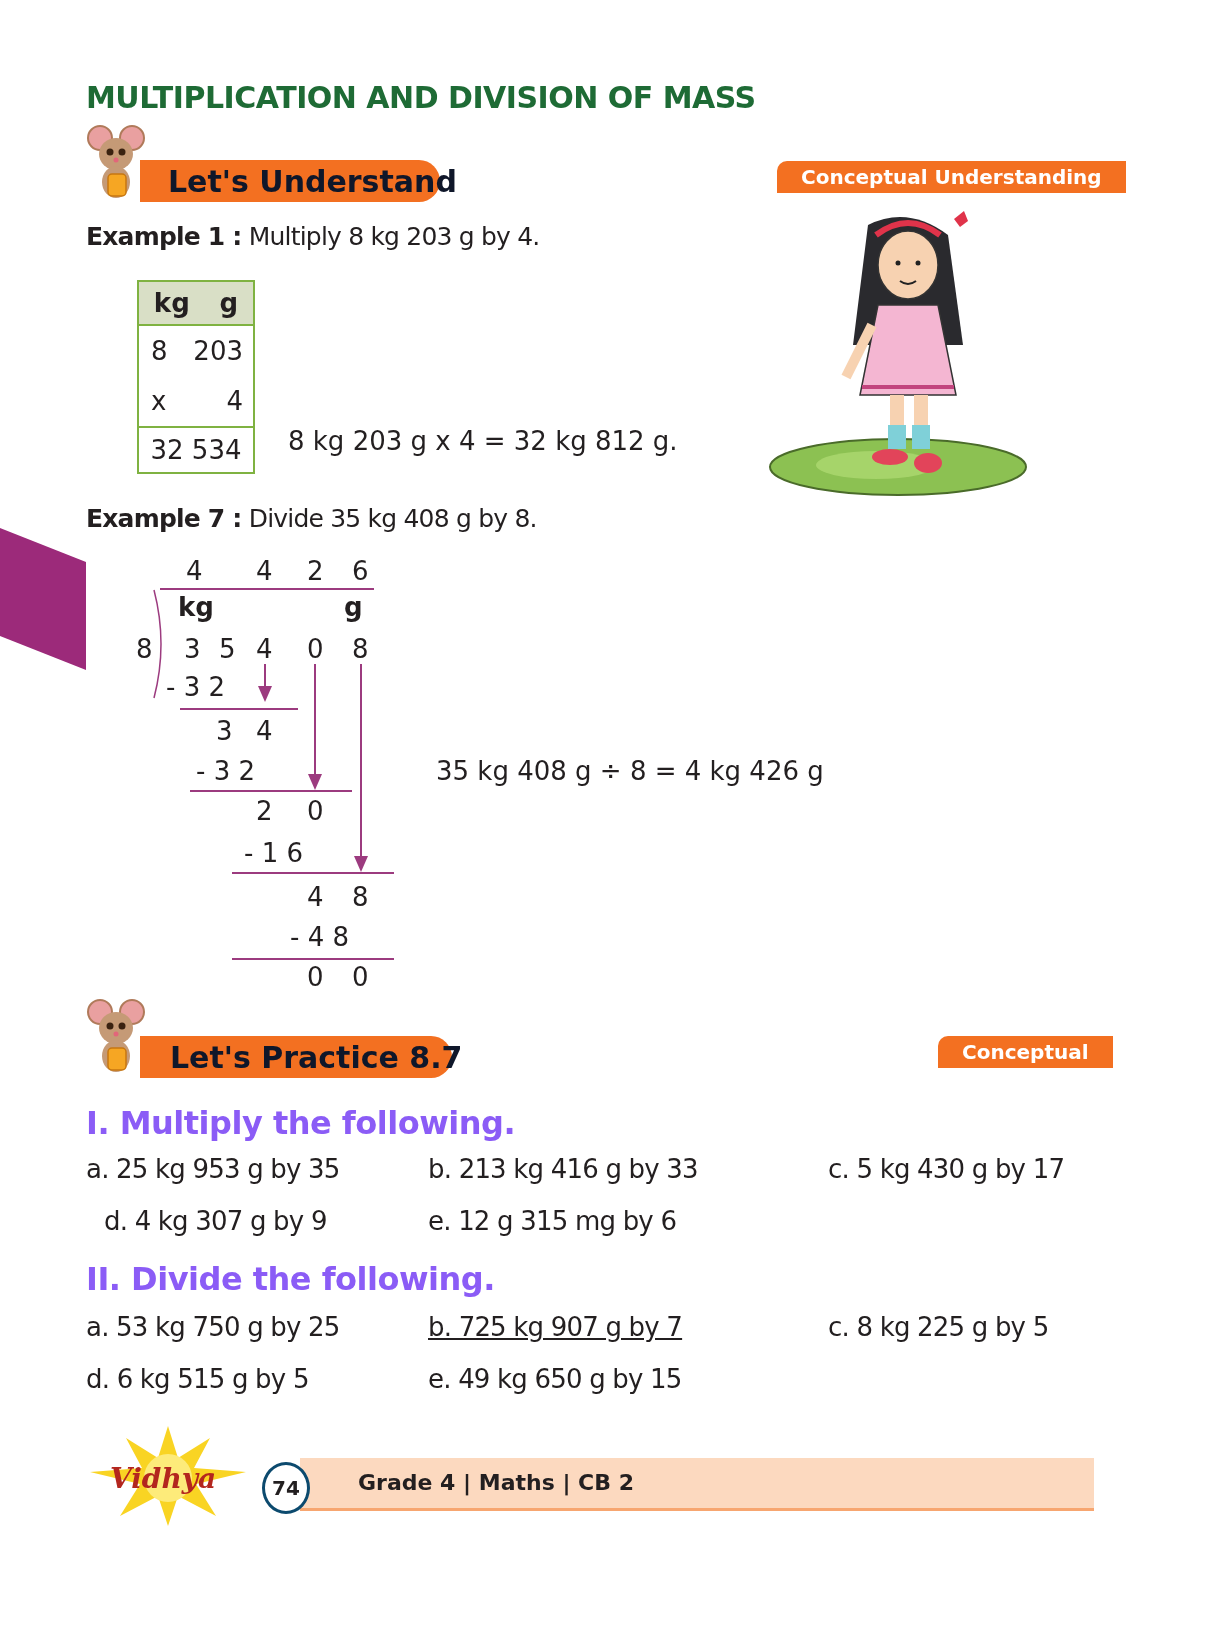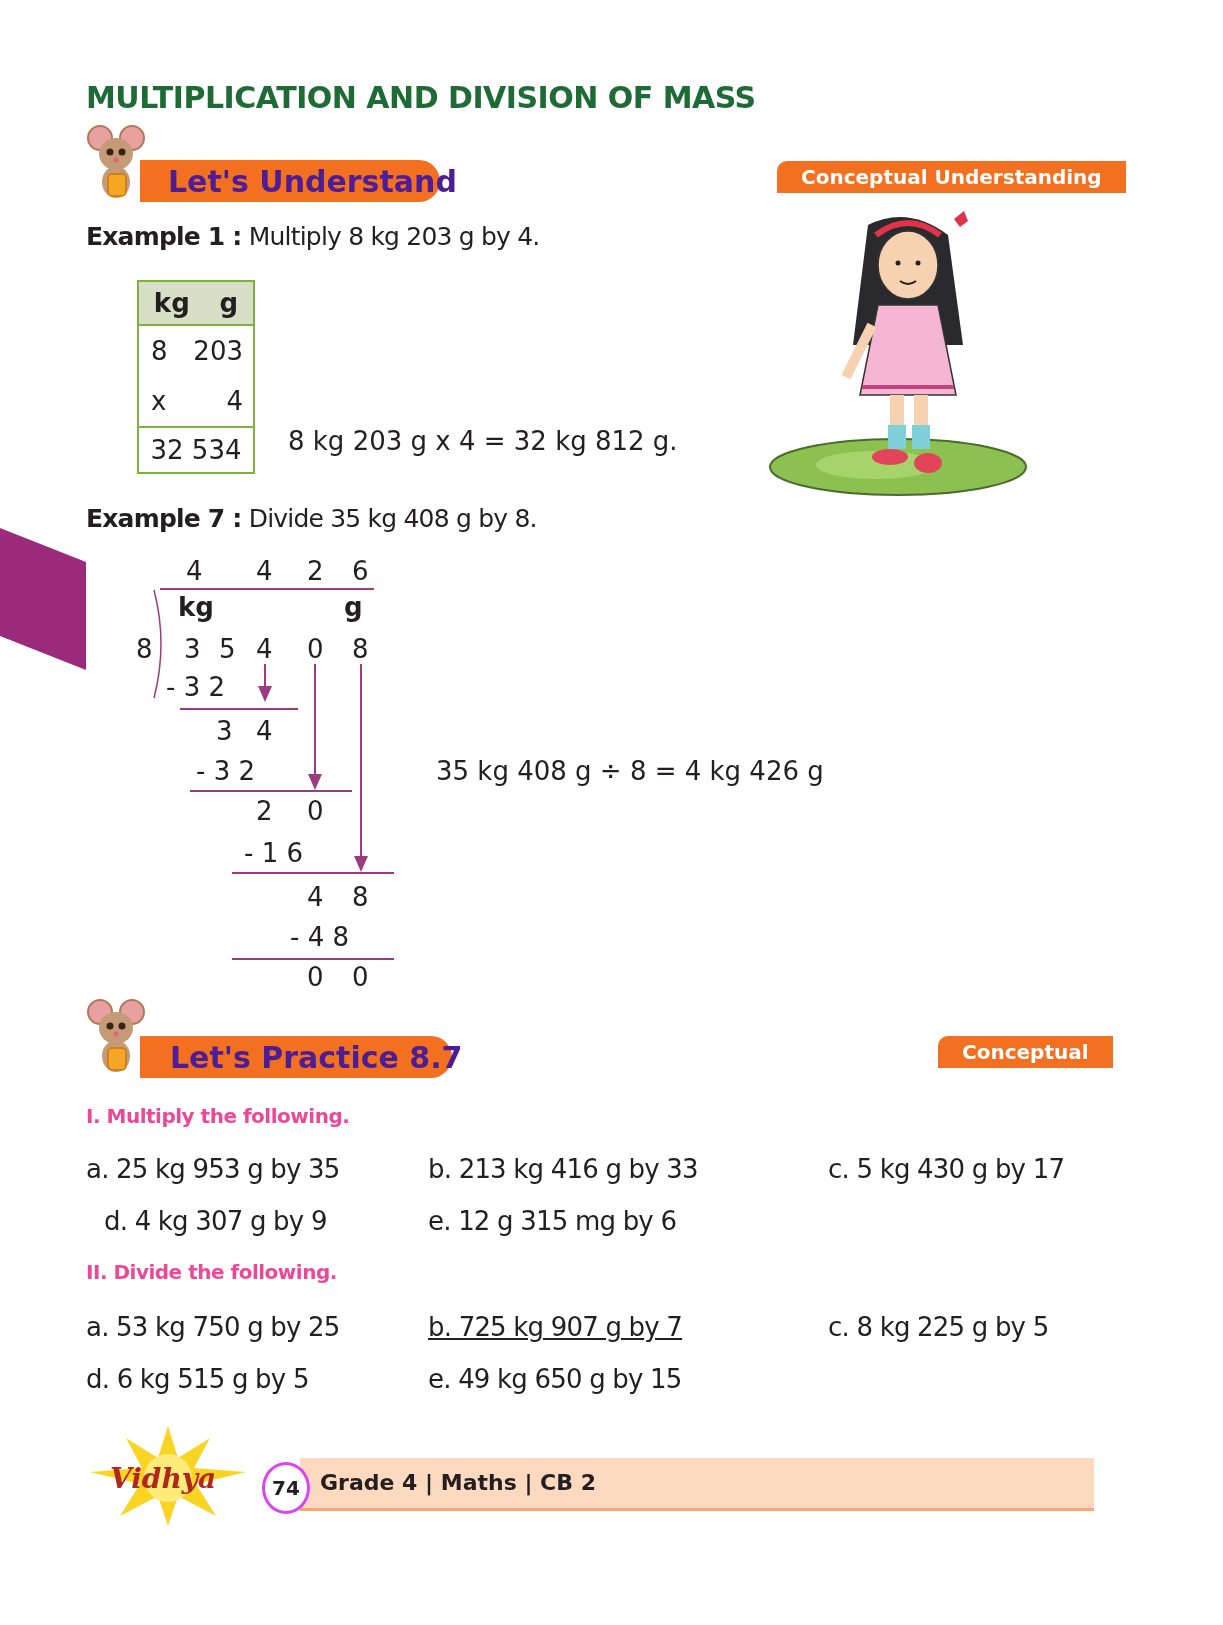--- a/index.html
+++ b/index.html
@@ -1,41 +1,41 @@
 <!DOCTYPE html>
 <html><head>
 <meta charset="utf-8">
 <style>
   html, body { margin:0; padding:0; background:#ffffff; }
   body { width:1223px; height:1625px; position:relative; overflow:hidden;
          font-family:"DejaVu Sans", "Liberation Sans", sans-serif; color:#231f20; }
   .abs { position:absolute; }
   .title { left:86px; top:80px; font-size:30px; font-weight:bold; color:#1e6b35; letter-spacing:-0.5px; white-space:nowrap; }
-  .banner { background:#f37021; color:#4c1d95; font-weight:bold; border-radius:0 24px 24px 0; display:flex; align-items:center; white-space:nowrap; }
+  .banner { background:#f37021; color:#0f172a; font-weight:bold; border-radius:0 24px 24px 0; display:flex; align-items:center; white-space:nowrap; }
   .banner1 { left:140px; top:160px; width:300px; height:42px; font-size:30px; padding-left:28px; box-sizing:border-box; }
   .banner2 { left:140px; top:1036px; width:312px; height:42px; font-size:30px; padding-left:30px; box-sizing:border-box; }
   .tag { background:#f37021; color:#fff; font-weight:bold; font-size:20px; border-radius:10px 0 0 0; padding:4px 24px; white-space:nowrap; }
   .mouse { width:64px; height:80px; }
   .ex-heading { font-size:25px; white-space:nowrap; letter-spacing:-0.8px; }
   .ex-heading b { font-weight:bold; }
   .mtable { left:137px; top:280px; width:114px; border:2px solid #7fb241; border-collapse:collapse; font-size:26px; }
   .mtable .hdr { background:#d9dfc6; height:42px; display:flex; align-items:center; justify-content:space-around; font-weight:bold; border-bottom:2px solid #7fb241; }
   .mtable .row { display:flex; justify-content:space-between; padding:0 10px 0 12px; height:50px; align-items:center; }
   .mtable .res { border-top:2px solid #7fb241; height:44px; display:flex; align-items:center; justify-content:center; }
   .eq { font-size:26px; white-space:nowrap; }
   .purple-tab { left:0; top:528px; width:86px; height:142px; background:#9c2a7a; clip-path:polygon(0 0, 100% 24%, 100% 100%, 0 76%); }
   .ld { font-size:26px; position:absolute; white-space:nowrap; }
   .hline { position:absolute; height:2px; background:#9c3b7f; }
   .vline { position:absolute; width:2px; background:#9c3b7f; }
   .arrowhead { position:absolute; width:0; height:0; border-left:7px solid transparent; border-right:7px solid transparent; border-top:16px solid #9c3b7f; }
-  .section-h { font-size:20px; font-weight:bold; color:#ec4899; white-space:nowrap; letter-spacing:-0.5px; }
+  .section-h { font-size:32px; font-weight:bold; color:#8b5cf6; white-space:nowrap; letter-spacing:-0.5px; }
   .q { font-size:26px; white-space:nowrap; letter-spacing:-0.8px; }
   .footer-bar { left:300px; top:1458px; width:794px; height:50px; background:#fcd9bf; border-bottom:3px solid #f7a670; }
-  .page-circle { left:262px; top:1462px; width:42px; height:46px; border-radius:50%; background:#fff; border:3px solid #d946ef; display:flex; align-items:center; justify-content:center; font-size:20px; font-weight:bold; }
-  .footer-text { left:320px; top:1470px; font-size:22px; font-weight:bold; white-space:nowrap; }
+  .page-circle { left:262px; top:1462px; width:42px; height:46px; border-radius:50%; background:#fff; border:3px solid #0c4a6e; display:flex; align-items:center; justify-content:center; font-size:20px; font-weight:bold; }
+  .footer-text { left:358px; top:1470px; font-size:22px; font-weight:bold; white-space:nowrap; }
 </style>
 </head>
 <body>
 
 <div class="abs title">MULTIPLICATION AND DIVISION OF MASS</div>
 
 <div class="abs" style="left:86px;top:122px;">
   <svg class="mouse" viewBox="0 0 64 80">
     <circle cx="14" cy="16" r="12" fill="#e9a0a0" stroke="#b07a5a" stroke-width="2"></circle>
     <circle cx="46" cy="16" r="12" fill="#e9a0a0" stroke="#b07a5a" stroke-width="2"></circle>

